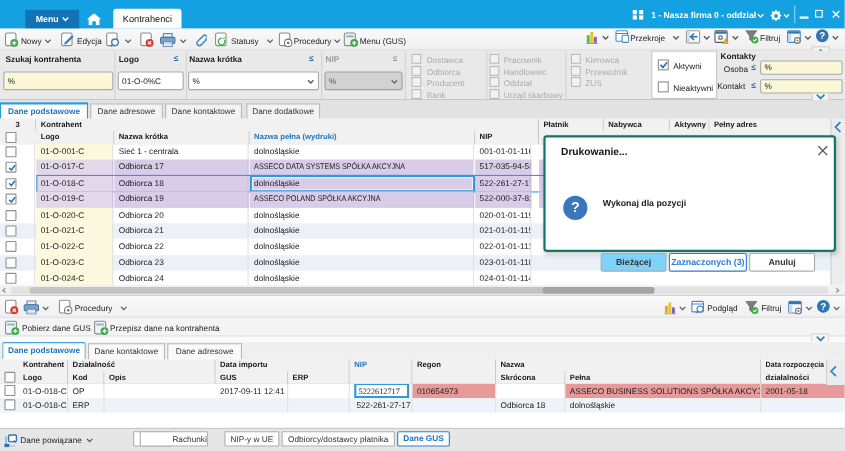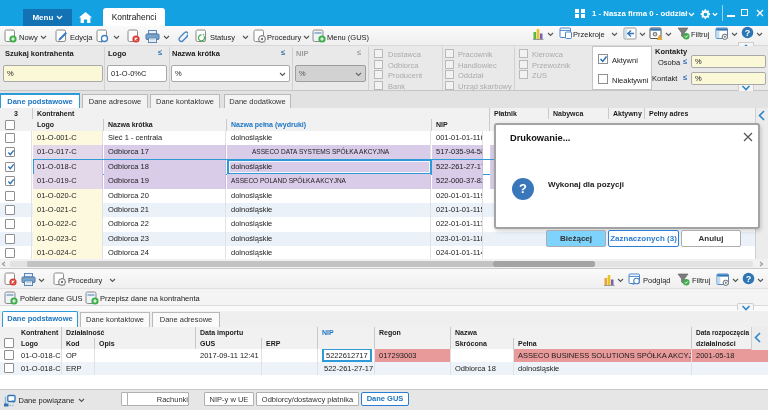--- a/index.html
+++ b/index.html
@@ -301,21 +301,21 @@
         <div class="cel cRest"></div>
  </div>
  <div class="gr" style="top:37.4px;">
   <div class="rcb"></div>
         <svg class="ab" style="left:6.5px;top:3.5px" width="8" height="7" viewBox="0 0 9 8">
           <path d="M1.5 4l2.2 2.4L7.5 1.5" stroke="#2b71b8" stroke-width="1.6" fill="none"></path>
         </svg>
         <div class="cel cInd"></div>
   <div class="cel cLogo" style="background:#e2d8ea;border-right-color:#c9bcde;">01-O-017-C</div>
   <div class="cel cNk" style="background:#d8cce9;border-right-color:#c9bcde;">Odbiorca 17</div>
-  <div class="cel cNp" style="background:#d8cce9;text-align:center;" style2=""><span style="display:inline-block;transform:scaleX(.87);transform-origin:0 50%;">ASSECO DATA SYSTEMS SPÓŁKA AKCYJNA</span></div>
+  <div class="cel cNp" style="background:#d8cce9;" style2=""><span style="display:inline-block;transform:scaleX(.87);transform-origin:0 50%;">ASSECO DATA SYSTEMS SPÓŁKA AKCYJNA</span></div>
   <div class="cel cNip" style="background:#d8cce9;border-right-color:#c9bcde;">517-035-94-58</div>
         <div class="cel cRest" style="background:#d8cce9;"></div>
  </div>
  <div class="gr" style="top:51.8px;">
   <div class="rcb"></div>
         <svg class="ab" style="left:6.5px;top:3.5px" width="8" height="7" viewBox="0 0 9 8">
           <path d="M1.5 4l2.2 2.4L7.5 1.5" stroke="#2b71b8" stroke-width="1.6" fill="none"></path>
         </svg>
         <div class="cel cInd"></div>
   <div class="cel cLogo" style="background:#e2d8ea;border-right-color:#c9bcde;">01-O-018-C</div>
@@ -528,23 +528,23 @@
   <div class="bh" style="left:692px;width:59px;border-right:none;">działalności</div>
   <div class="rcb" style="left:4px;top:0px;"></div>
  </div>
  <div class="ab" style="left:0;top:22px;width:768px;height:13px;">
   <div class="rcb" style="left:4px;top:1px;"></div>
   <div class="bc" style="left:17px;width:45px;">01-O-018-C</div>
   <div class="bc" style="left:62px;width:33px;">OP</div>
   <div class="bc" style="left:196px;width:66px;">2017-09-11 12:41</div>
   <div class="bc" style="left:262px;width:56px;"></div>
   <div class="bc" style="left:318px;width:57px;padding-left:0;">
-          <div class="ab" style="left:4px;top:-1px;width:50px;height:14px;border:2px solid #2e9bd8;background:#fff;line-height:11px;padding-left:2px;">5222612717</div>
+          <div class="ab" style="left:4px;top:-1px;width:50px;height:14px;border:2px solid #2e9bd8;background:#fff;line-height:11px;padding-left:2px;font-family:Liberation Serif, serif;">5222612717</div>
         </div>
-  <div class="bc" style="left:375px;width:76px;background:#e89a9a;">017293003</div>
+  <div class="bc" style="left:375px;width:76px;background:#e89a9a;">010654973</div>
   <div class="bc" style="left:451px;width:63px;"></div>
   <div class="bc" style="left:514px;width:178px;background:#e89a9a;">ASSECO BUSINESS SOLUTIONS SPÓŁKA AKCYJNA</div>
   <div class="bc" style="left:692px;width:76px;background:#e89a9a;border-right:none;">2001-05-18</div>
  </div>
  <div class="ab" style="left:0;top:35px;width:768px;height:13px;background:#edf3f8;">
   <div class="rcb" style="left:4px;top:1px;"></div>
   <div class="bc" style="left:17px;width:45px;">01-O-018-C</div>
   <div class="bc" style="left:62px;width:33px;">ERP</div>
   <div class="bc" style="left:196px;width:66px;"></div>
   <div class="bc" style="left:262px;width:56px;"></div>
@@ -572,21 +572,21 @@
  <svg class="ab" style="left:78px;top:8px" width="7" height="5" viewBox="0 0 7 5">
         <path d="M1 1l2.5 2.5L6 1" stroke="#555" stroke-width="1.1" fill="none"></path>
       </svg>
  <div class="ab" style="left:89px;top:2px;width:36px;height:14px;background:#fff;border:1px solid #b0b0b0;border-radius:1px;text-align:center;line-height:13px;color:#333;margin-left:32px;">Adresy</div>
  <div class="ab" style="left:127px;top:2px;width:62px;height:14px;background:#fff;border:1px solid #b0b0b0;border-radius:1px;text-align:right;line-height:13px;color:#333;">Rachunki bankowe</div>
  <div class="ab" style="left:204px;top:2px;width:50px;height:14px;background:#fff;border:1px solid #b0b0b0;border-radius:1px;text-align:center;line-height:13px;color:#333;">NIP-y w UE</div>
  <div class="ab" style="left:256px;top:2px;width:103px;height:14px;background:#fff;border:1px solid #b0b0b0;border-radius:1px;text-align:center;line-height:13px;color:#333;">Odbiorcy/dostawcy płatnika</div>
  <div class="ab b" style="left:361px;top:2px;width:48px;height:14px;background:#fff;border:1.3px solid #2b7cd3;border-radius:2px;text-align:center;line-height:12px;color:#1b74c0;">Dane GUS</div>
 </div>
 
-<div id="dialog" class="ab" style="left:494px;top:123px;width:266px;height:106px;background:#fff;border:2px solid #a3a3a3;border-radius:3px;box-shadow:1px 2px 4px rgba(0,0,0,.18);">
+<div id="dialog" class="ab" style="left:494px;top:123px;width:266px;height:106px;background:#fff;border:2px solid #0f766e;border-radius:3px;box-shadow:1px 2px 4px rgba(0,0,0,.18);">
  <div class="ab b" style="left:14px;top:8px;font-size:9.3px;color:#111;">Drukowanie...</div>
  <svg class="ab" style="left:247px;top:7px" width="10" height="10" viewBox="0 0 10 10">
         <path d="M1 1l8 8M9 1l-8 8" stroke="#555" stroke-width="1.2"></path>
       </svg>
  <div class="ab" style="left:16px;top:53px;width:22px;height:22px;border-radius:50%;background:#3a77ba;color:#fff;font-weight:bold;font-size:13px;text-align:center;line-height:22px;">?</div>
  <div class="ab b" style="left:52px;top:55px;font-size:8px;color:#222;">Wykonaj dla pozycji</div>
  <div class="ab" style="left:50px;top:105px;width:60px;height:17px;background:#7dd3fc;border:1px solid #adadad;border-radius:2px;text-align:center;line-height:15px;font-size:8px;color:#333;font-weight:bold;">Bieżącej</div>
  <div class="ab" style="left:112px;top:105px;width:71px;height:17px;background:#fff;border:1px solid #2b7cd3;border-radius:2px;text-align:center;line-height:15px;font-size:8px;color:#2b7cd3;font-weight:bold;">Zaznaczonych (3)</div>
  <div class="ab" style="left:185px;top:105px;width:60px;height:17px;background:#fff;border:1px solid #adadad;border-radius:2px;text-align:center;line-height:15px;font-size:8px;color:#333;font-weight:bold;">Anuluj</div>
 </div>

